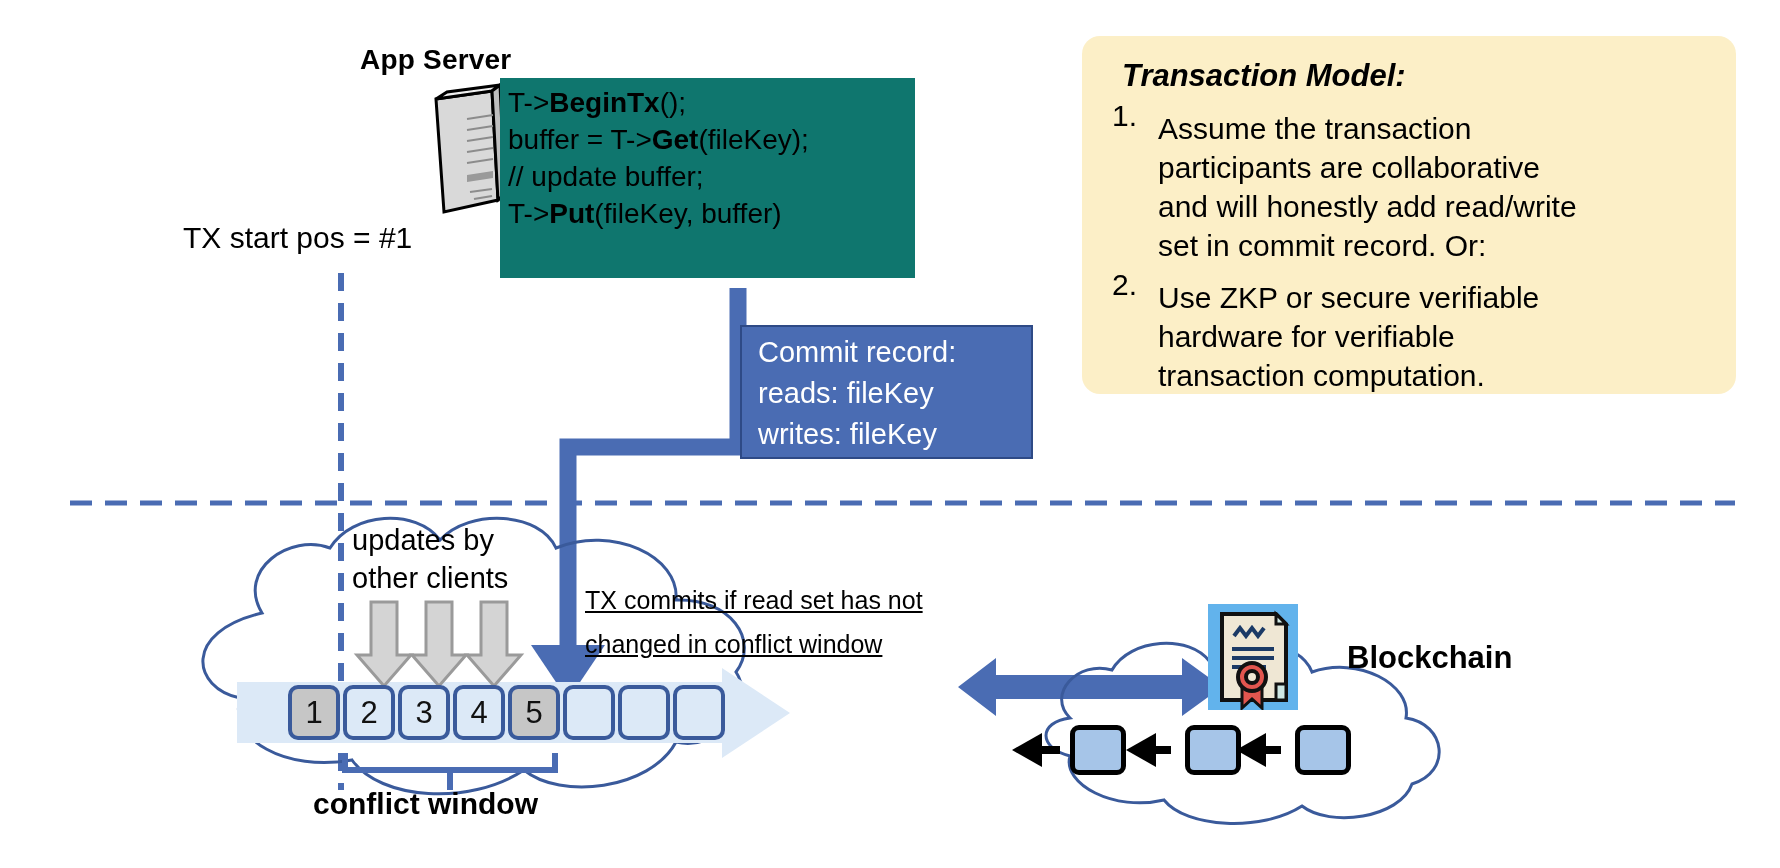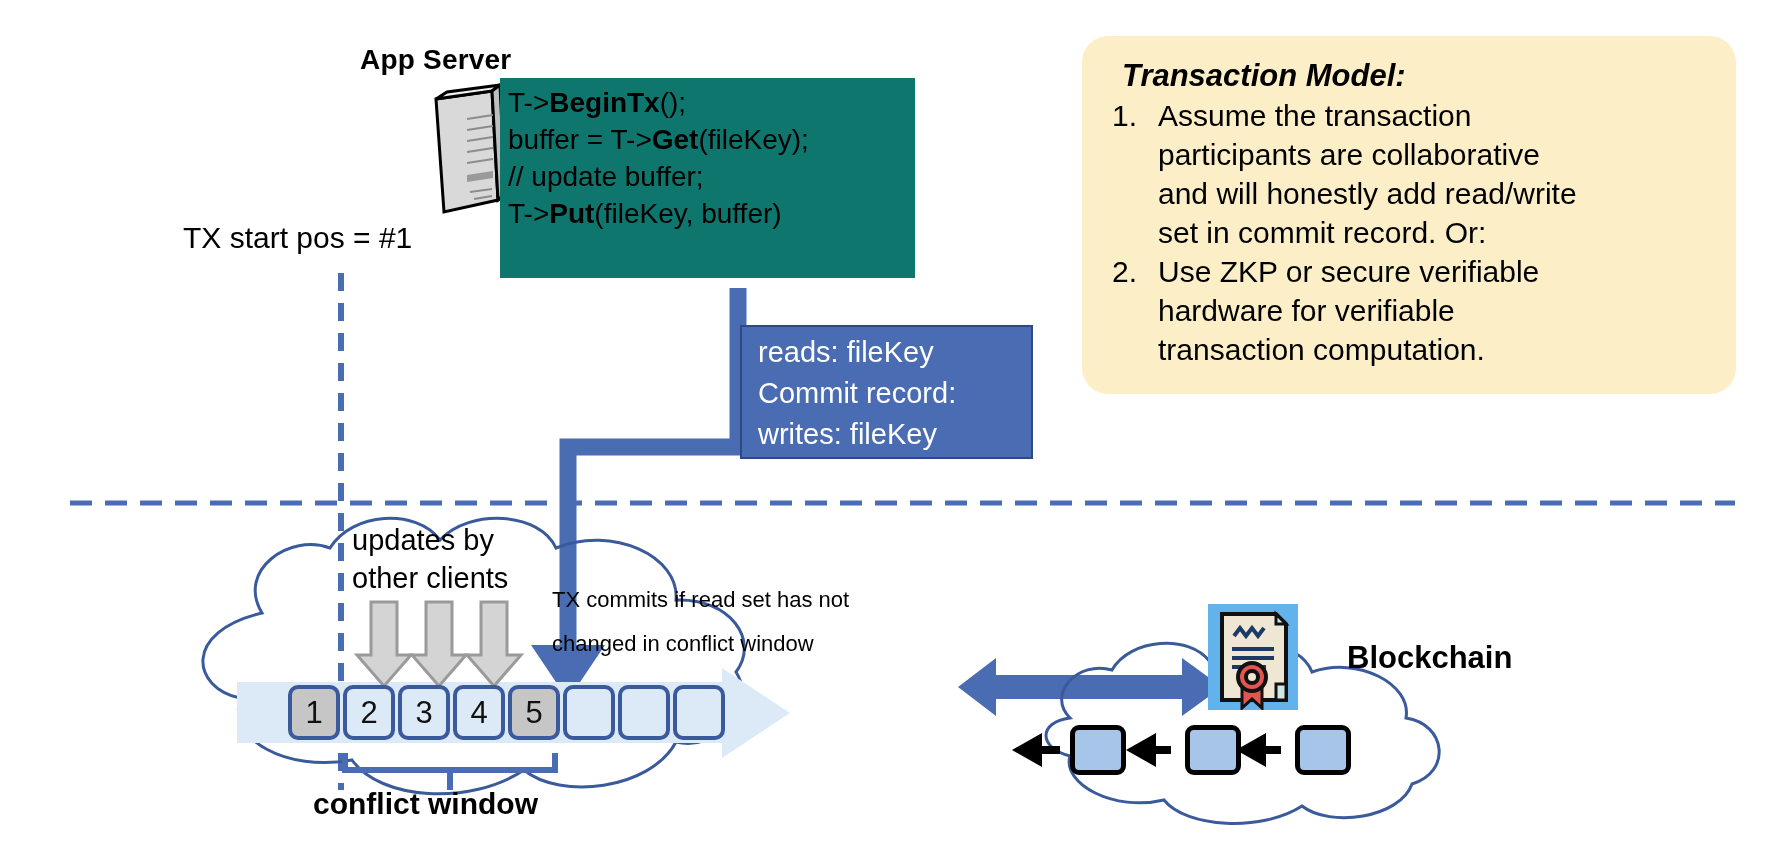--- a/index.html
+++ b/index.html
@@ -26,37 +26,38 @@
 
   .commit-box{
     position:absolute;left:740px;top:325px;width:293px;height:134px;
     background:#4a6cb3;border:2px solid #2e4a86;color:#fff;
     box-sizing:border-box;padding:5px 0 0 16px;
   }
   .commit-box .ln{font-size:29px;line-height:41px;white-space:nowrap;}
 
   .model-box{
     position:absolute;left:1082px;top:36px;width:654px;height:358px;
-    background:#fcefc7;border-radius:26px;box-sizing:border-box;
+    background:#fcefc7;border-radius:18px;box-sizing:border-box;
     padding:22px 26px 0 26px;
   }
   .model-title{font-size:31px;font-style:italic;font-weight:bold;margin:0 0 2px 14px;}
   .model-list{list-style:none;margin:0;padding:0;}
   .model-list li{
     display:flex;font-size:30px;line-height:39px;margin-bottom:0;
   }
   .model-list .num{width:46px;flex:0 0 46px;text-align:left;padding-left:4px;}
-  .model-list .txt{flex:1;}
+  .model-list .txt{flex:1;margin-top:13px;}
 
   .updates-lbl{
     position:absolute;left:352px;top:521px;font-size:29px;line-height:38px;
   }
   .commits-lbl{
-    position:absolute;left:552px;top:578px;font-size:22px;line-height:44px;
+    position:absolute;left:585px;top:578px;font-size:25px;line-height:44px;
     white-space:nowrap;
+    text-decoration:underline;
   }
   .conflict-lbl{
     position:absolute;left:313px;top:787px;font-size:30px;font-weight:bold;
   }
   .blockchain-lbl{
     position:absolute;left:1335px;top:640px;font-size:31px;font-weight:bold;margin-left:12px;
   }
 
   
   .cell{
@@ -185,22 +186,22 @@
       <span>// update buffer;</span><b></b><span></span>
     </div>
     <div class="ln">
       <span>T-&gt;</span><b>Put</b><span>(fileKey, buffer)</span>
     </div>
   </div>
 
   <div class="txstart">TX start pos = #1</div>
 
   <div class="commit-box">
+    <div class="ln">Commit record:</div>
     <div class="ln">reads: fileKey</div>
-    <div class="ln">Commit record:</div>
     <div class="ln">writes: fileKey</div>
   </div>
 
   <div class="model-box">
     <div class="model-title">Transaction Model:</div>
     <ul class="model-list">
       <li>
         <span class="num">1.</span>
         <span class="txt">
           <span>Assume the transaction</span><br>

